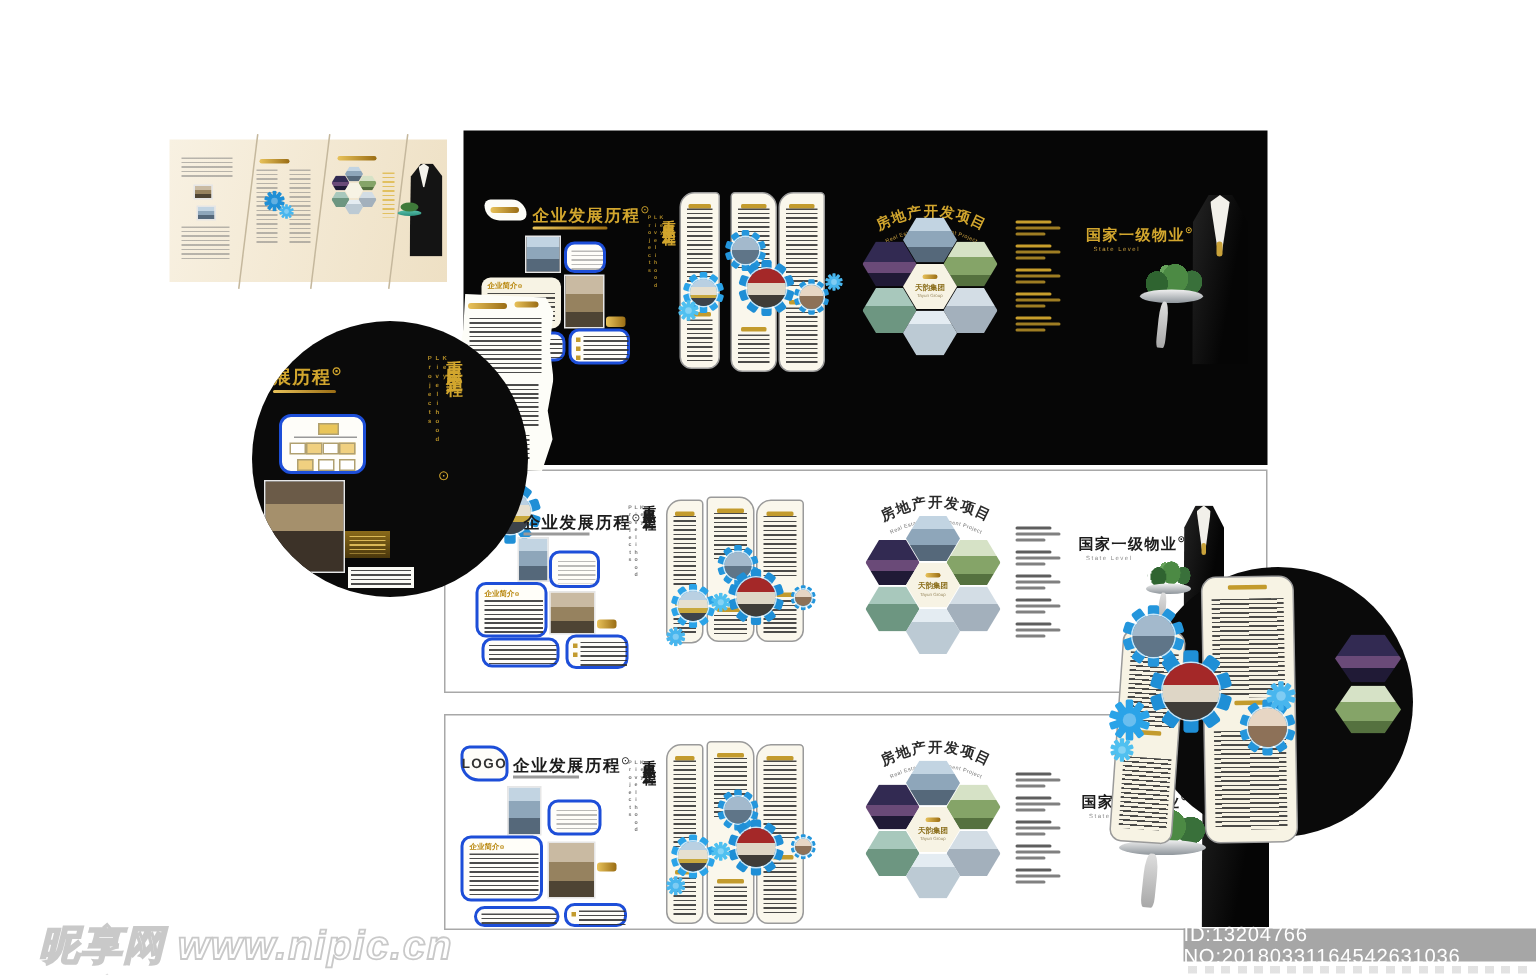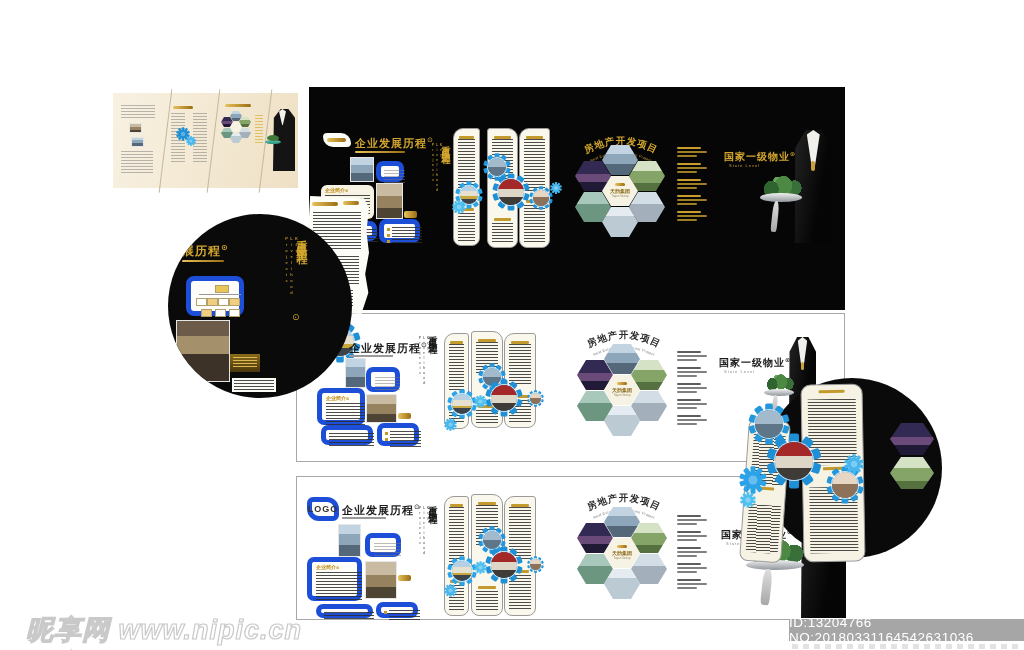--- a/index.html
+++ b/index.html
@@ -2,21 +2,21 @@
 <html><head>
 <meta charset="utf-8">
 <style>
   html,body{margin:0;padding:0;}
   body{width:1024px;height:650px;position:relative;background:#fff;overflow:hidden;
        font-family:"Liberation Sans","DejaVu Sans",sans-serif;}
   .abs{position:absolute;}
   .tl{background-image:repeating-linear-gradient(180deg,rgba(45,45,45,.85) 0 1px,transparent 1px 3px);}
   .tl-l{background-image:repeating-linear-gradient(180deg,rgba(120,120,120,.5) 0 1px,transparent 1px 3px);}
   .tl-g{background-image:repeating-linear-gradient(180deg,rgba(225,190,90,.95) 0 1px,transparent 1px 3px);}
-  .wbox{background:#fefdf9;border:5px solid #1d4ed8;border-radius:7px;box-sizing:border-box;}
+  .wbox{background:#fefdf9;border:2px solid #1d4ed8;border-radius:7px;box-sizing:border-box;}
   .cream{background:#f7f3e4;}
   .hex{clip-path:polygon(25% 0,75% 0,100% 50%,75% 100%,25% 100%,0 50%);}
   .pcir{border-radius:50%;box-shadow:0 0 0 1px rgba(255,255,255,.75);}
   .vt{writing-mode:vertical-rl;text-orientation:upright;font-weight:bold;letter-spacing:2px;}
   .gold{color:#d2a62e;}
   .dark{color:#1c1c1c;}
   .ph{height:3px;background:#c39b2d;margin:3px auto;border-radius:1px;width:60%;}
   .proj{margin-bottom:6px;}
   .proj i{display:block;height:2px;background:currentColor;margin:2px 0;border-radius:1px;}
   .proj i:nth-child(1){width:24px;opacity:.95}

